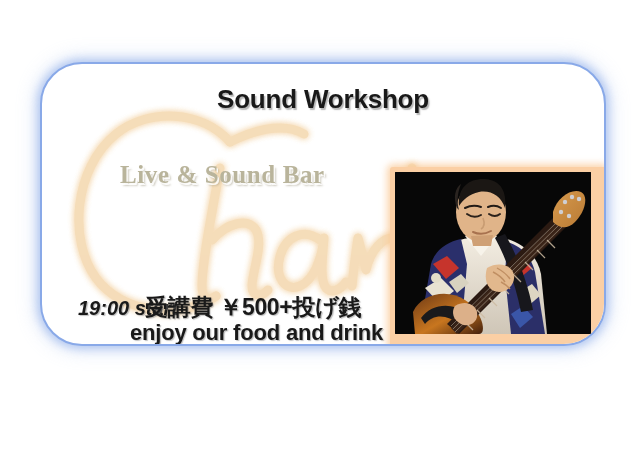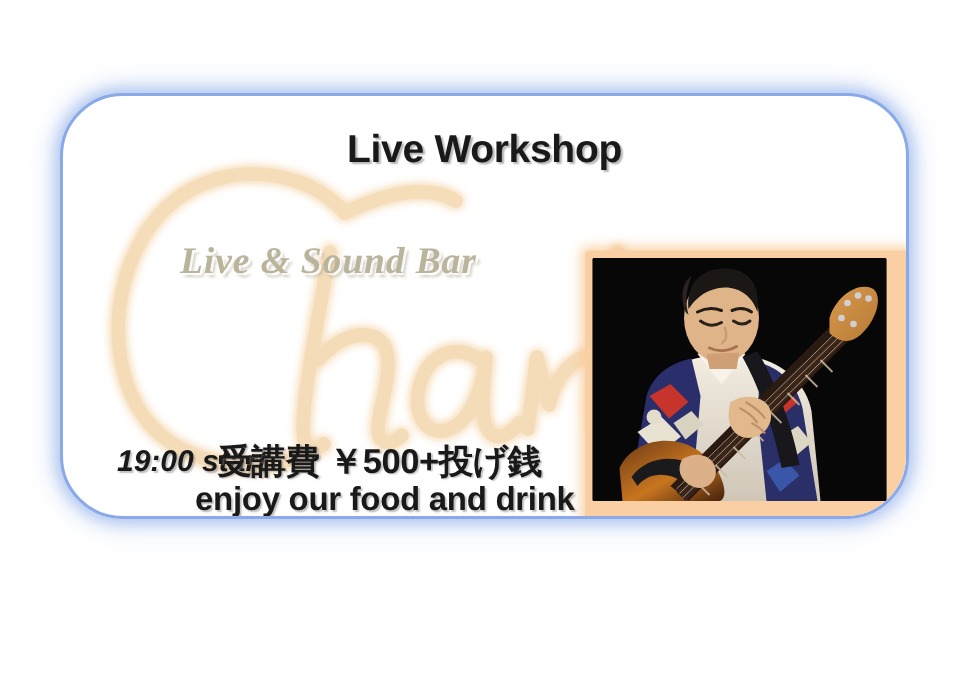--- a/index.html
+++ b/index.html
@@ -40,21 +40,20 @@
     font-size:30px;font-weight:bold;letter-spacing:-.5px;
     text-shadow:1.5px 1.5px 1.2px rgba(120,120,120,.55);
   }
   #l-venue{
     left:78px;top:97px;
     font-family:"Liberation Serif","DejaVu Serif",serif;
     font-size:25px;font-weight:bold;letter-spacing:.6px;
     color:#b9b49b;
     text-shadow:1.5px 1.5px 0 rgba(255,255,255,.85),
                 2.5px 2.5px 2px rgba(150,145,120,.45);
-    font-style:italic;
   }
   #l-lecturer{
     left:187px;top:127px;font-size:23px;font-weight:bold;
     letter-spacing:-.5px;
     text-shadow:1.2px 1.2px 1px rgba(130,130,130,.5);
   }
   #l-date{
     left:20px;top:158px;font-size:30px;font-weight:bold;
     letter-spacing:-1px;
     text-shadow:1.5px 1.5px 1.2px rgba(120,120,120,.5);
@@ -132,21 +131,21 @@
           <circle cx="386" cy="150" r="4" fill="#f4d7ad" stroke="none"></circle>
 
           <path d="M402 194 C416 190 432 184 436 174 C438 166 430 162 422 166
                    C410 172 402 190 406 204 C410 216 426 218 442 206"></path>
 
           <path d="M442 206 C470 190 492 150 498 112" stroke-width="7"></path>
         </g>
       </svg>
     </div>
 
-    <div class="txt" id="l-mw">Live Workshop</div>
+    <div class="txt" id="l-mw">Sound Workshop</div>
     <div class="txt" id="l-venue">Live &amp; Sound Bar</div>
     <div class="txt" id="l-start">19:00 start</div>
     <div class="txt" id="l-fee">受講費 ￥500+投げ銭</div>
     <div class="txt" id="l-enjoy">enjoy our food and drink</div>
 
     <div id="photo-wrap">
       <div id="photo">
         <svg width="196" height="162" viewBox="0 0 196 162" aria-hidden="true">
           <defs>
             <linearGradient id="neckg" x1="0" y1="0" x2="1" y2="1">

